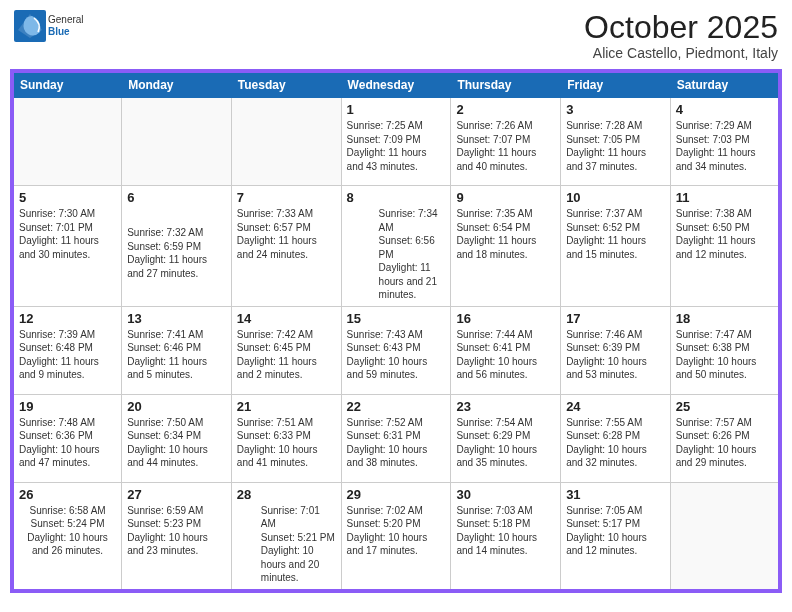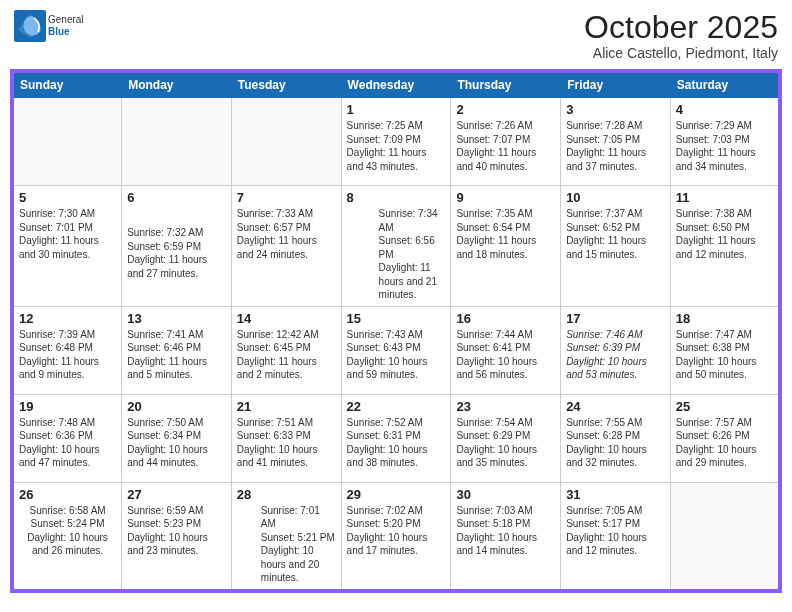--- a/index.html
+++ b/index.html
@@ -195,39 +195,39 @@
 Daylight: 11 hours and 9 minutes.</div>
         </td>
         <td>
           <div class="day-num">13</div>
           <div class="day-info" style="white-space: pre-line;">Sunrise: 7:41 AM
 Sunset: 6:46 PM
 Daylight: 11 hours and 5 minutes.</div>
         </td>
         <td>
           <div class="day-num">14</div>
-          <div class="day-info" style="white-space: pre-line;">Sunrise: 12:42 AM
+          <div class="day-info" style="white-space: pre-line;">Sunrise: 7:42 AM
 Sunset: 6:45 PM
 Daylight: 11 hours and 2 minutes.</div>
         </td>
         <td>
           <div class="day-num">15</div>
           <div class="day-info" style="white-space: pre-line;">Sunrise: 7:43 AM
 Sunset: 6:43 PM
 Daylight: 10 hours and 59 minutes.</div>
         </td>
         <td>
           <div class="day-num">16</div>
           <div class="day-info" style="white-space: pre-line;">Sunrise: 7:44 AM
 Sunset: 6:41 PM
 Daylight: 10 hours and 56 minutes.</div>
         </td>
         <td>
           <div class="day-num">17</div>
-          <div class="day-info" style="white-space: pre-line; font-style: italic;">Sunrise: 7:46 AM
+          <div class="day-info" style="white-space: pre-line;">Sunrise: 7:46 AM
 Sunset: 6:39 PM
 Daylight: 10 hours and 53 minutes.</div>
         </td>
         <td>
           <div class="day-num">18</div>
           <div class="day-info" style="white-space: pre-line;">Sunrise: 7:47 AM
 Sunset: 6:38 PM
 Daylight: 10 hours and 50 minutes.</div>
         </td>
       </tr>

